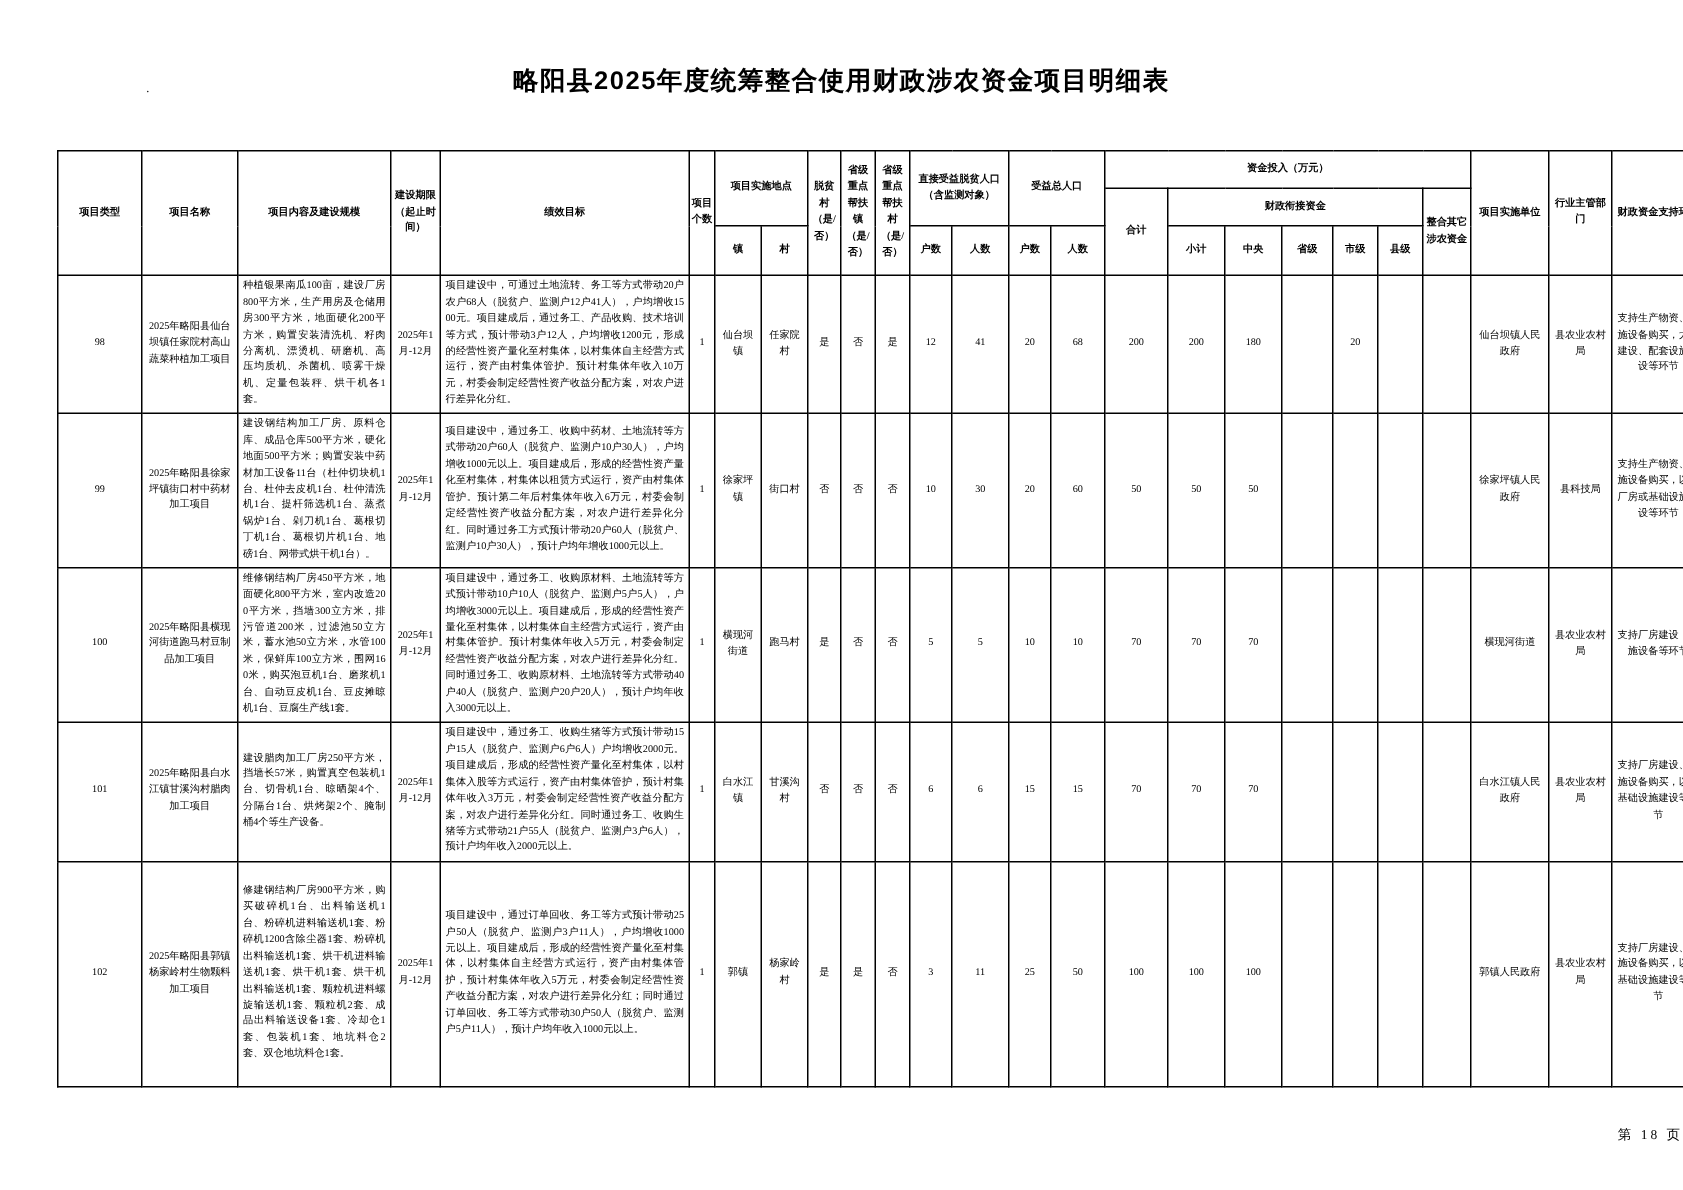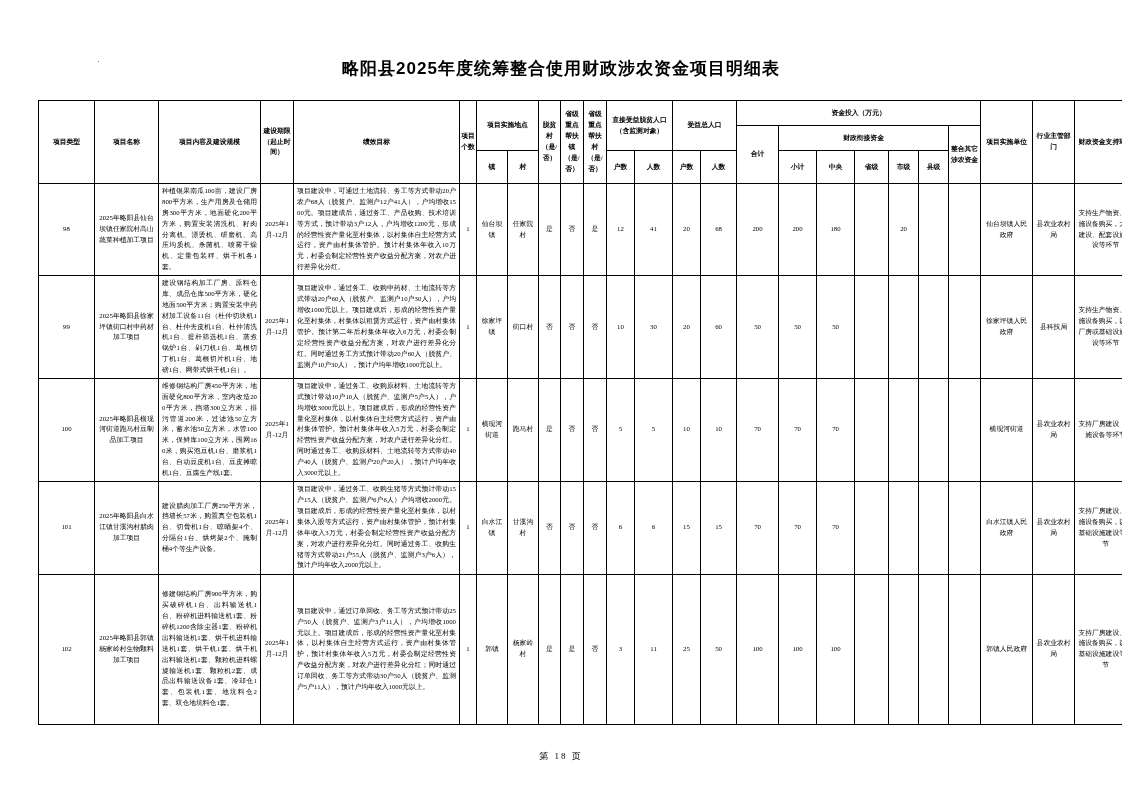--- a/index.html
+++ b/index.html
@@ -2,21 +2,21 @@
 <html><head>
 <meta charset="utf-8">
 <style>
   html,body{margin:0;padding:0;}
   body{
     width:1122px;height:793px;background:#ffffff;position:relative;
     font-family:"Liberation Serif", serif;color:#000;
   }
   .stray{position:absolute;left:97px;top:56px;font-size:9px;color:#222;}
   .title{
-    position:absolute;top:57px;left:0;width:100%;text-align:center;
+    position:absolute;top:42px;left:0;width:100%;text-align:center;
     font-size:17px;font-weight:bold;letter-spacing:1px;
     font-family:"Liberation Sans", sans-serif;
   }
   table.main{
     position:absolute;left:38px;top:100px;width:1046px;
     border-collapse:collapse;table-layout:fixed;
     border:1.5px solid #000;
   }
   th,td{
     border:1px solid #000;
@@ -28,21 +28,21 @@
   td.just{text-align:justify;padding:2px 3px;}
   thead tr.h1{height:25px;}
   thead tr.h2{height:25px;}
   thead tr.h3{height:33px;}
   tbody tr:nth-child(1){height:88px;}
   tbody tr:nth-child(2){height:94px;}
   tbody tr:nth-child(3){height:98px;}
   tbody tr:nth-child(4){height:93px;}
   tbody tr:nth-child(5){height:150px;}
   .footer{
-    position:absolute;bottom:30px;left:0;width:100%;text-align:center;
+    position:absolute;bottom:30px;left:0;width:100%;text-align:right;
     font-size:9px;letter-spacing:2px;margin-top:24px;
   }
 </style>
 </head>
 <body>
 
 <span class="stray">·</span>
 
 <div class="title">略阳县2025年度统筹整合使用财政涉农资金项目明细表</div>
 

